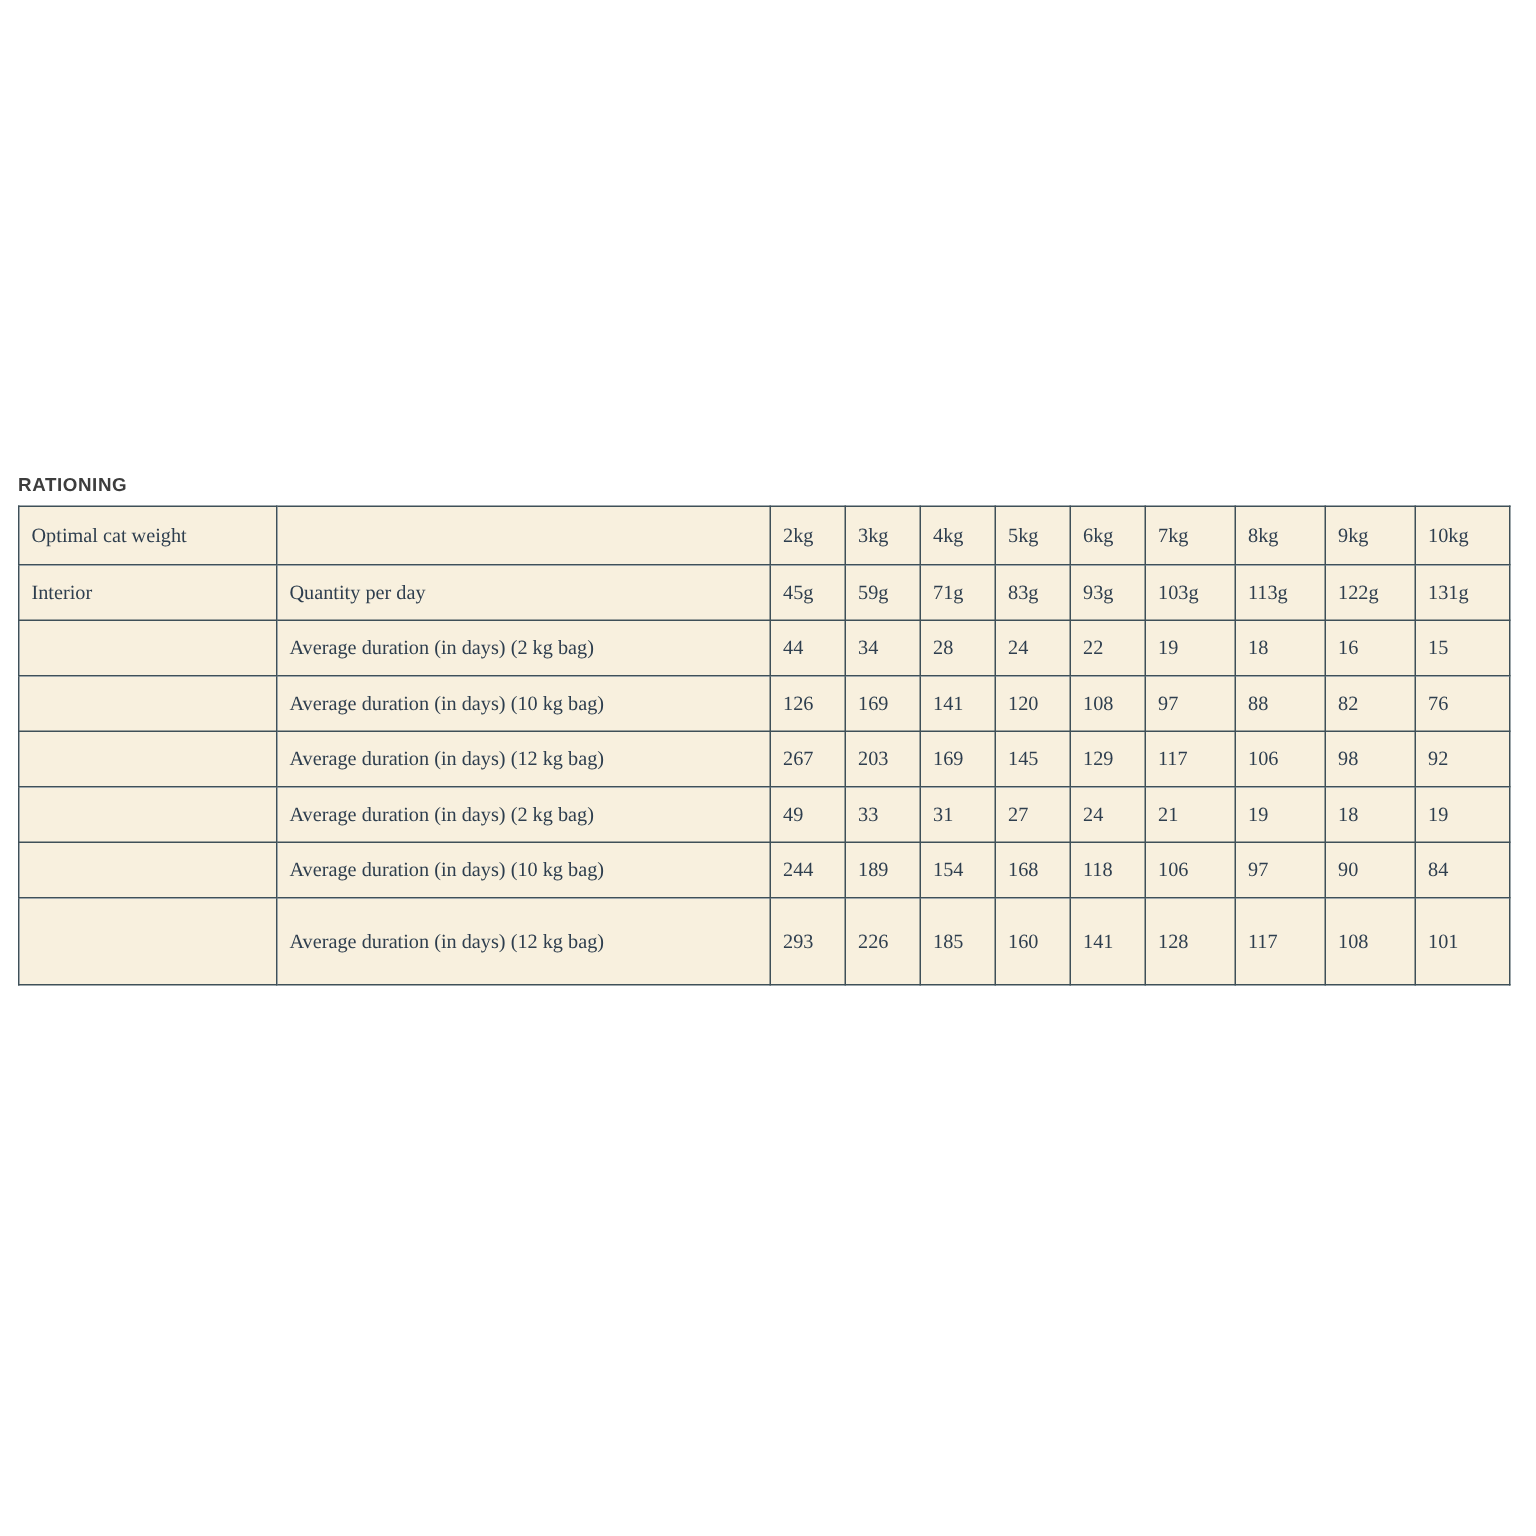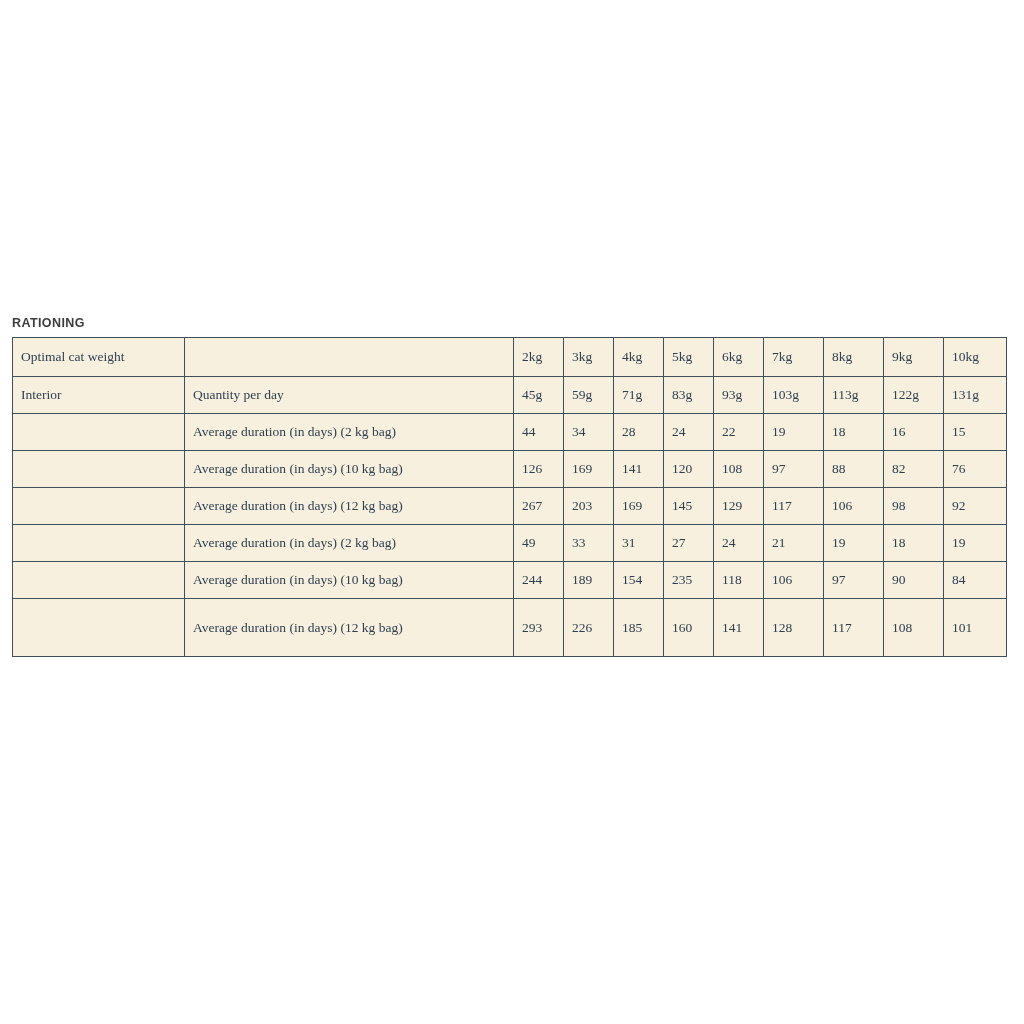--- a/index.html
+++ b/index.html
@@ -151,21 +151,21 @@
         <td>18</td>
         <td>19</td>
       </tr>
 
       <tr>
         <td></td>
         <td>Average duration (in days) (10 kg bag)</td>
         <td>244</td>
         <td>189</td>
         <td>154</td>
-        <td>235</td>
+        <td>168</td>
         <td>118</td>
         <td>106</td>
         <td>97</td>
         <td>90</td>
         <td>84</td>
       </tr>
 
       <tr class="tall-row">
         <td></td>
         <td>Average duration (in days) (12 kg bag)</td>

